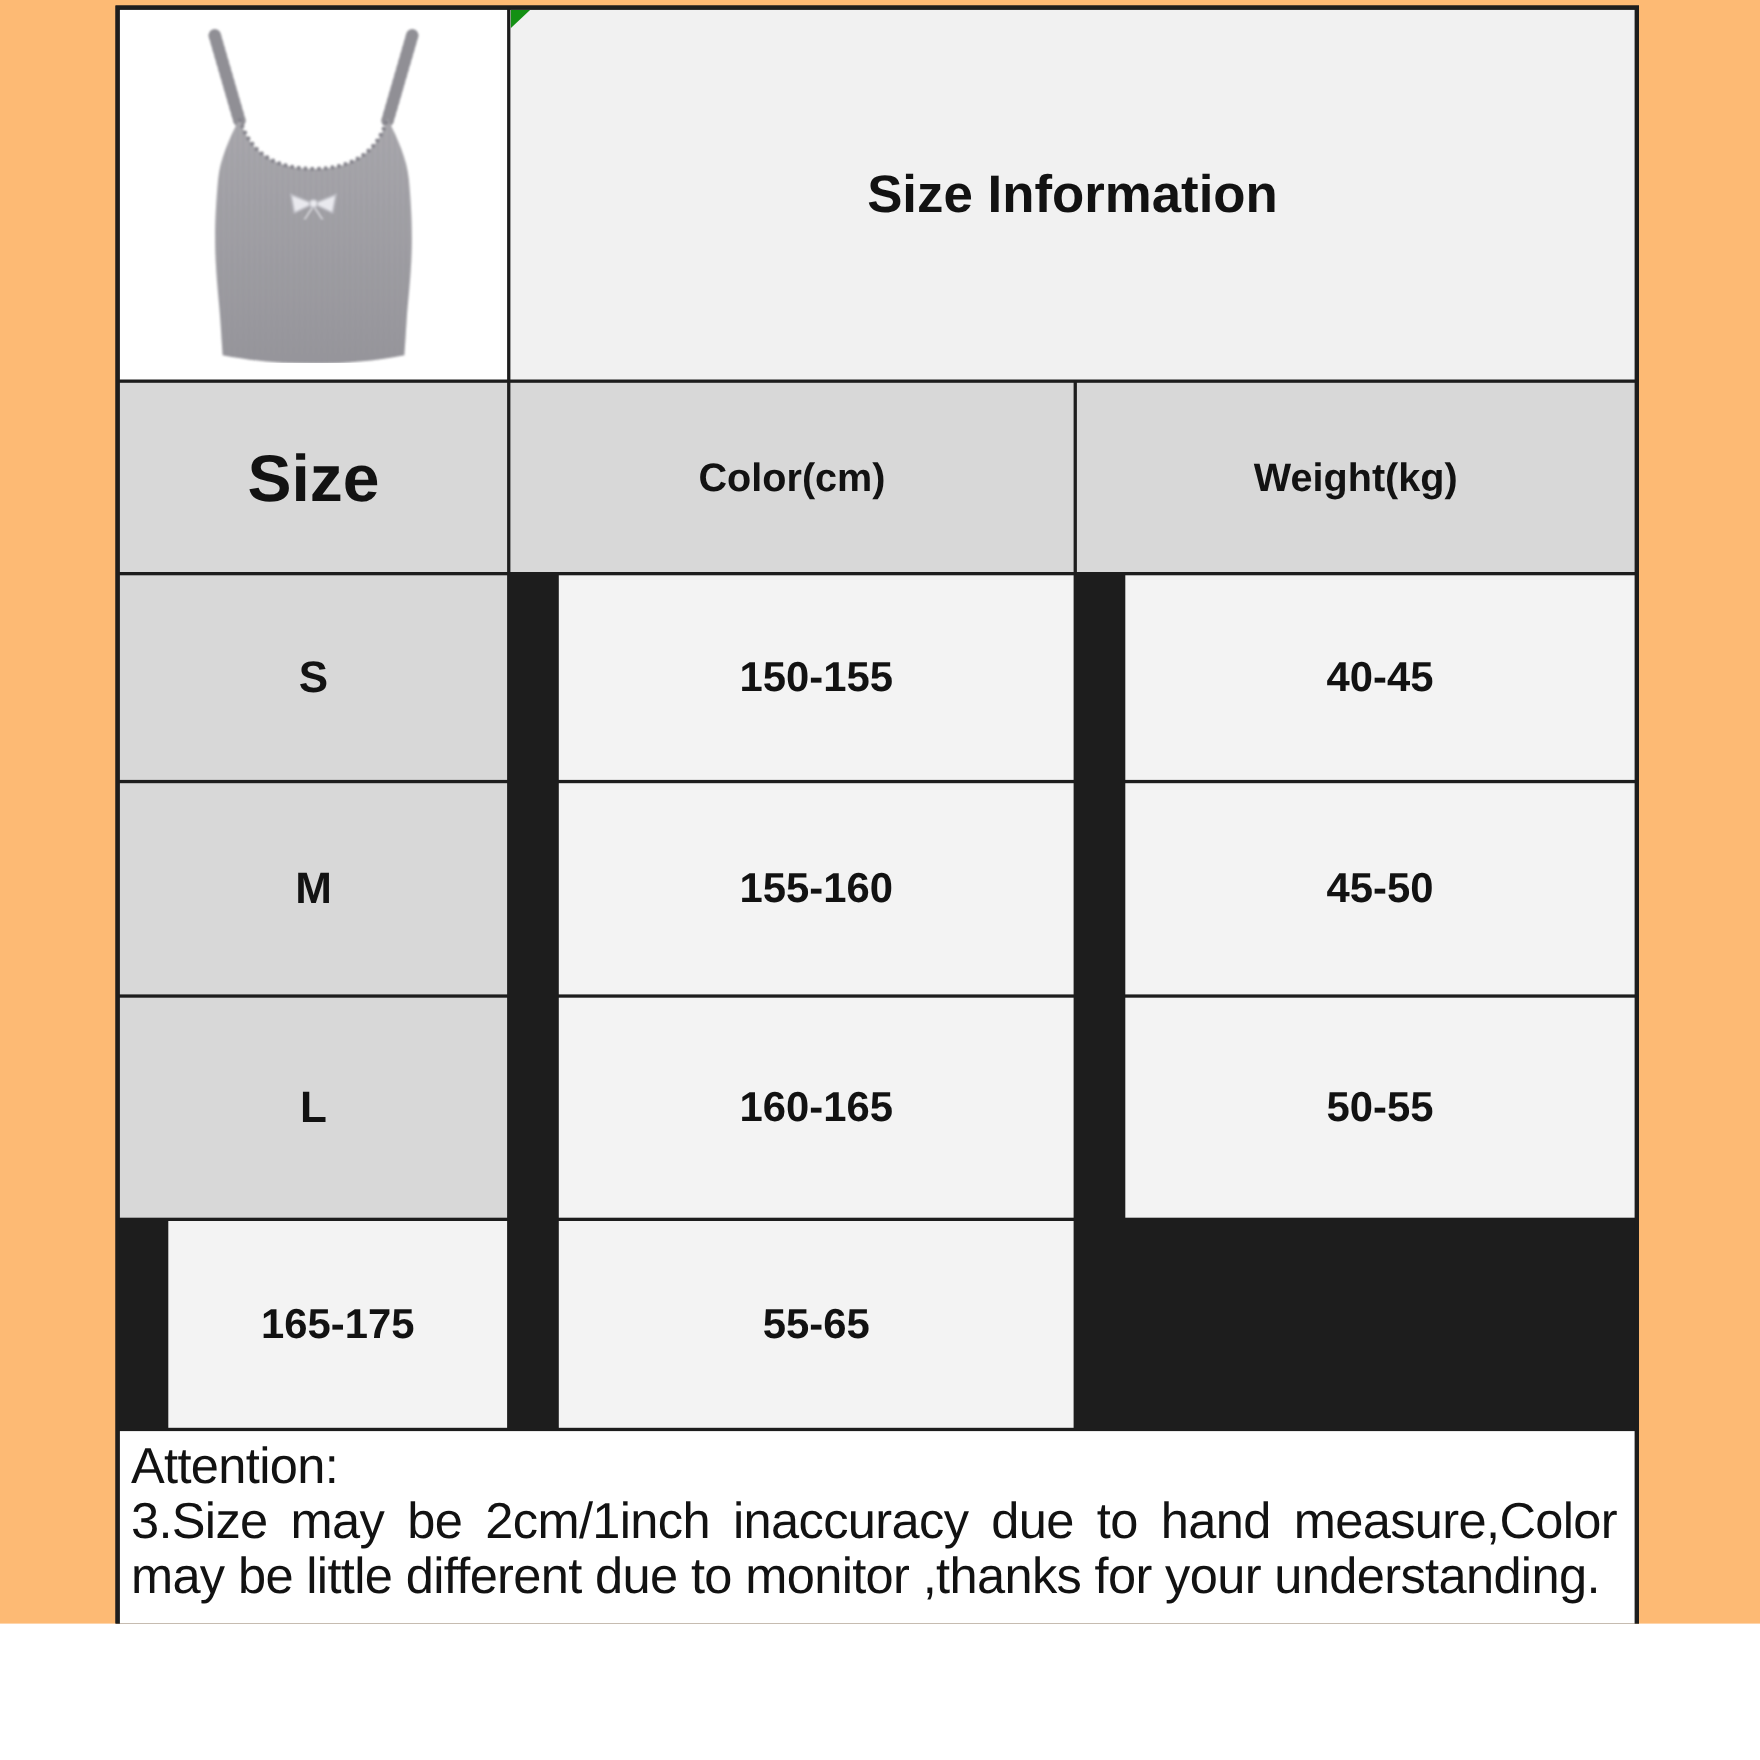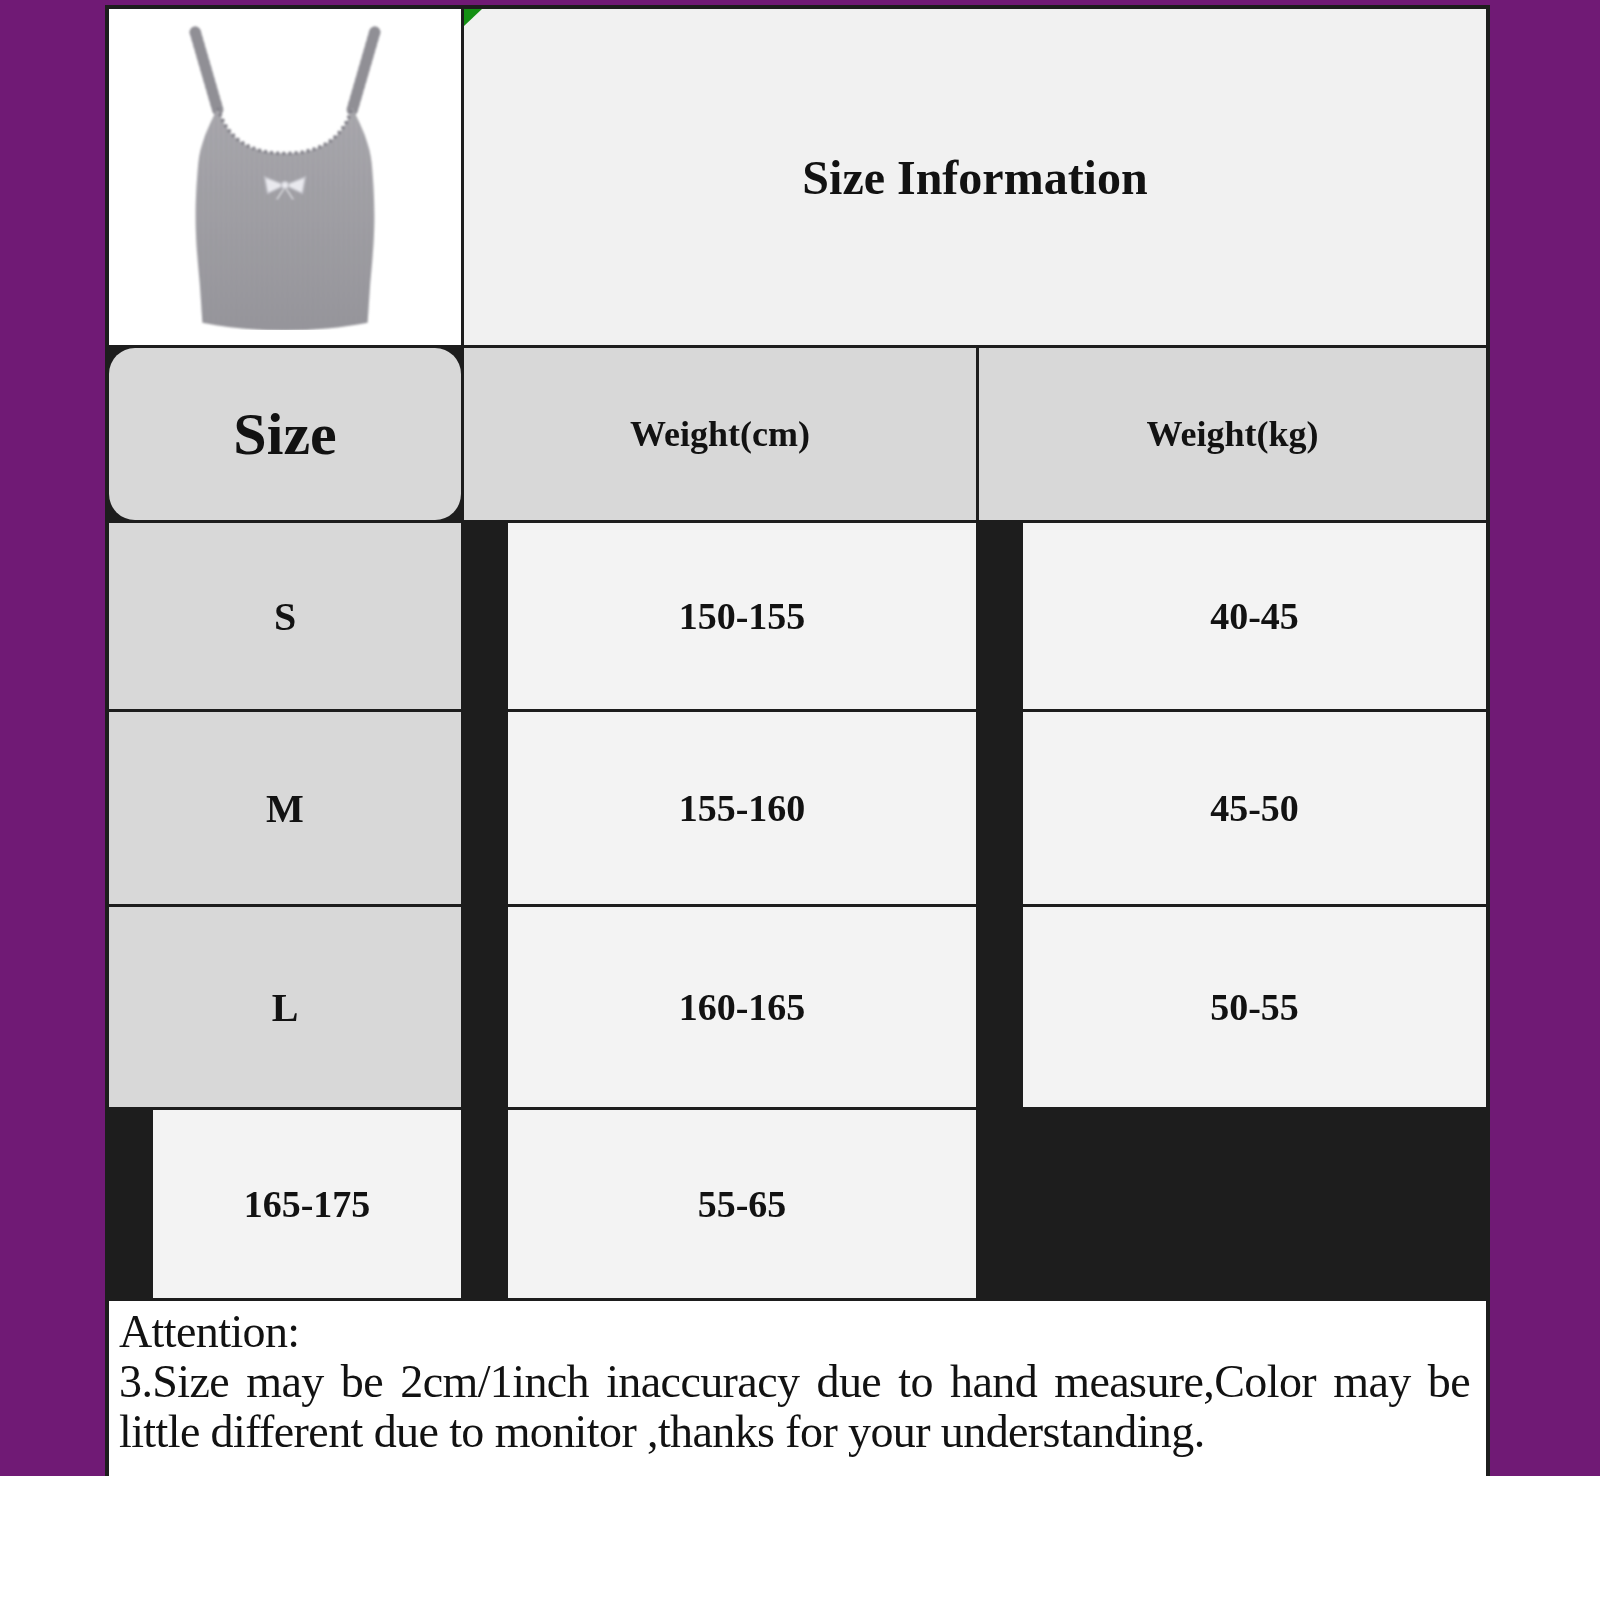--- a/index.html
+++ b/index.html
@@ -8,23 +8,22 @@
     width: 1600px;
     height: 1600px;
     background: #ffffff;
     font-family: "Liberation Sans", "DejaVu Sans", sans-serif;
     color: #121212;
   }
   .sheet {
     position: relative;
     width: 1600px;
     height: 1476px;
-    background: #701a75;
+    background: #fdba74;
     overflow: hidden;
-    font-family: Liberation Serif, serif;
   }
   .size-chart {
     position: absolute;
     left: 105px;
     top: 5px;
     width: 1385px;
     height: 1590px;
     box-sizing: border-box;
     border: 4px solid #1d1d1d;
     background: #1d1d1d;          
@@ -53,21 +52,21 @@
   .corner-marker {
     position: absolute;
     left: 0;
     top: 0;
     width: 18px;
     height: 17px;
     background: #149014;
     clip-path: polygon(0 0, 100% 0, 0 100%);
   }
   .head-cell { background: #d8d8d8; font-weight: bold; }
-  .head-size { font-size: 60px; border-radius: 26px; }
+  .head-size { font-size: 60px; }
   .head-col  { font-size: 36px; }
   .size-cell { background: #d8d8d8; font-weight: bold; font-size: 40px; }
   .data-cell { background: #f3f3f3; font-weight: bold; font-size: 38px; margin-left: 44px; }
   .attention-cell {
     grid-column: 1 / 4;
     background: #ffffff;
     display: block;
     padding: 6px 16px 0 10px;
     box-sizing: border-box;
     font-size: 46px;
@@ -121,21 +120,21 @@
         </g>
       </svg>
     </div>
 
     <div class="cell title-cell">
       <div class="corner-marker"></div>
       <div class="title-text">Size Information</div>
     </div>
 
     <div class="cell head-cell head-size">Size</div>
-    <div class="cell head-cell head-col">Weight(cm)</div>
+    <div class="cell head-cell head-col">Color(cm)</div>
     <div class="cell head-cell head-col">Weight(kg)</div>
 
     <div class="cell size-cell">S</div>
     <div class="cell data-cell">150-155</div>
     <div class="cell data-cell">40-45</div>
 
     <div class="cell size-cell">M</div>
     <div class="cell data-cell">155-160</div>
     <div class="cell data-cell">45-50</div>
 

